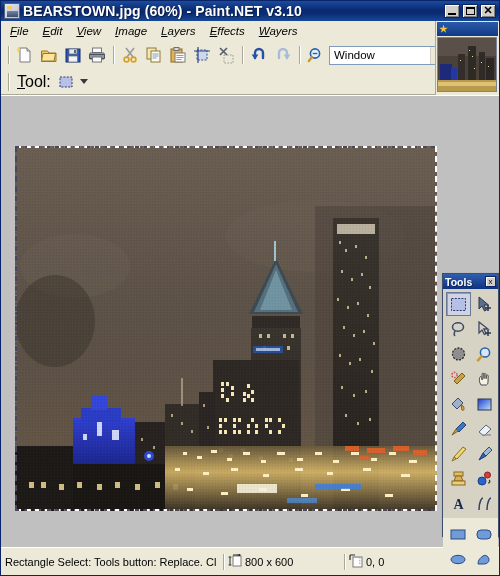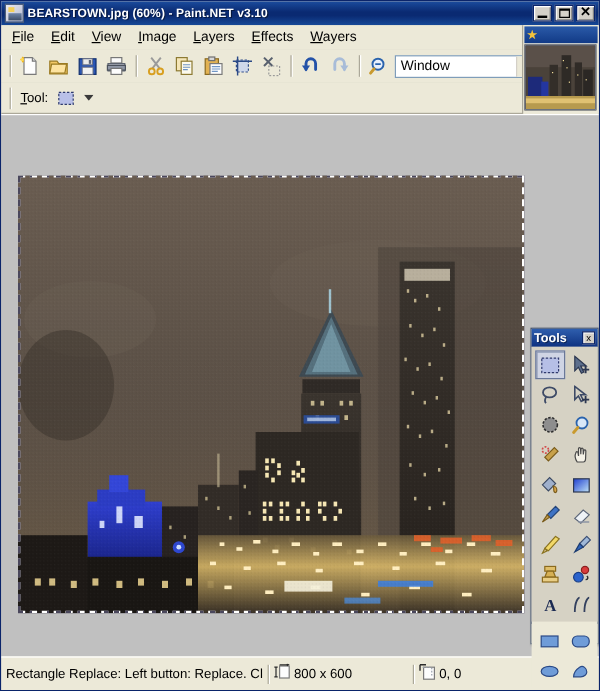--- a/index.html
+++ b/index.html
@@ -36,21 +36,21 @@
   .app-icon:before {
     content: ""; position: absolute; left: 2px; top: 7px;
     width: 11px; height: 6px;
     background: linear-gradient(to bottom,#6f85a8,#3e4d68);
   }
   .app-icon:after {
     content: ""; position: absolute; left: 2px; top: 2px;
     width: 5px; height: 4px; background: #f4cf5a;
   }
   .title-text {
-    color: #ffffff; font-weight: bold; font-size: 10px;
+    color: #ffffff; font-weight: bold; font-size: 14px;
     white-space: nowrap; overflow: hidden;
     flex: 1 1 auto; letter-spacing: 0.1px;
     text-shadow: 1px 1px 0 rgba(0,0,0,.45);
   }
   .caption-btns { display: flex; gap: 2px; flex: none; padding-right: 1px; }
   .cbtn {
     width: 16px; height: 14px;
     background: #d4d0c8;
     border: 1px solid #0a246a;
     position: relative;
@@ -64,21 +64,21 @@
 
   
   .menubar {
     position: absolute; left: 0; top: 20px; width: 498px; height: 20px;
     background: #ece9d8;
     display: flex; align-items: center;
     padding-left: 2px;
   }
   .menu-item {
     padding: 2px 7px 3px 7px; font-size: 11.5px; color: #000;
-    cursor: default; white-space: nowrap;
+    cursor: default; white-space: nowrap; font-style: italic;
   }
   .menu-item u { text-decoration: underline; }
 
   
   .toolbar1 {
     position: absolute; left: 0; top: 40px; width: 498px; height: 28px;
     background: #ece9d8;
     display: flex; align-items: center;
     padding-left: 3px;
   }
@@ -106,21 +106,21 @@
                    display:flex; align-items:center; justify-content:center;}
   .tb-overflow { width: 14px; height: 22px; margin-left: 2px; display:flex; align-items:center; justify-content:center; flex:none;}
 
   
   .toolbar2 {
     position: absolute; left: 0; top: 68px; width: 498px; height: 26px;
     background: #ece9d8;
     display: flex; align-items: center; padding-left: 3px;
     border-bottom: 1px solid #aca899;
   }
-  .tool-label { font-size: 11px; color: #000; margin: 0 4px 0 4px; }
+  .tool-label { font-size: 16px; color: #000; margin: 0 4px 0 4px; }
   .tool-swatch {
     width: 22px; height: 21px; display: flex; align-items: center; justify-content: center; flex:none;
   }
   .tool-drop { width: 15px; height: 21px; display:flex; align-items:center; justify-content:center; flex:none;}
 
   
   .thumb-panel {
     position: absolute; left: 434px; top: 20px; width: 64px; height: 74px;
     background: #ece9d8;
     border-left: 1px solid #aca899;
@@ -819,21 +819,21 @@
       <div class="tgrid-cell">
         <svg width="18" height="14" viewBox="0 0 18 14">
             <path d="M3 12c0-4 2-6 5-8 3-2 6 1 6 4 0 2-2 4-5 4z" fill="#6f9cd8" stroke="#2b4a86"></path>
           </svg>
       </div>
     </div>
   </div>
 
   <div class="statusbar">
     <div class="sb-pane" style="width:222px">
-      <span class="sb-text">Rectangle Replace: Left button: Replace. Cl</span>
+      <span class="sb-text">Rectangle Select: Tools button: Replace. Cl</span>
     </div>
     <div class="sb-sep"></div>
     <div class="sb-pane" style="width:120px">
       <span>
         <svg width="14" height="14" viewBox="0 0 14 14">
           <rect x="5" y="2" width="8" height="10" fill="#fdfdfd" stroke="#7a7a7a"></rect>
           <path d="M2 3v8M0.6 3h2.8M0.6 11h2.8" stroke="#2b2b2b" stroke-width="1"></path>
           <path d="M5 1h7M9.5 1l2.5 0M11 0.2L12.4 1 11 1.8" fill="none" stroke="#2b2b2b" stroke-width="1"></path>
         </svg>
       </span>

